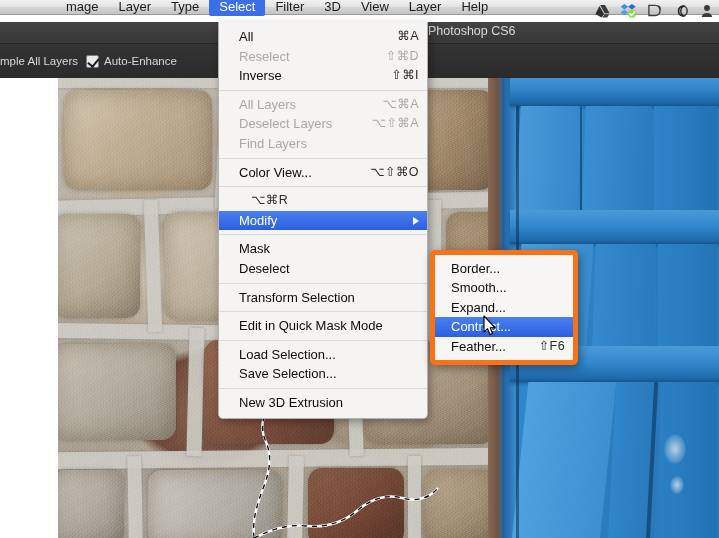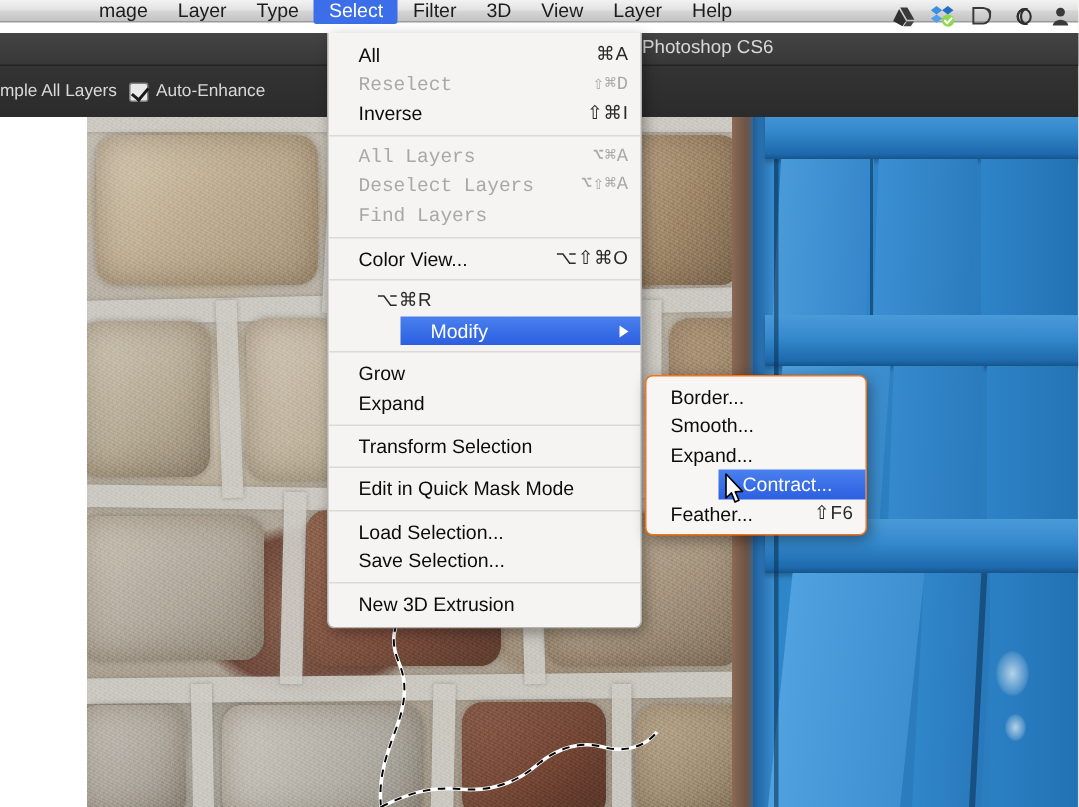--- a/index.html
+++ b/index.html
@@ -114,36 +114,36 @@
     box-shadow: 2px 3px 9px rgba(0,0,0,.35);
     padding: 5px 0 5px 0;
     font-size: 13px; color: #0c0c0c;
   }
   .mi {
     position: relative; height: 19.6px; line-height: 19.6px;
     padding: 0 8px 0 20px; display: flex; align-items: center; white-space: nowrap;
   }
   .mi .lbl { flex: 1; }
   .mi .key { color: #2a2a2a; font-size: 12.5px; letter-spacing: .4px; padding-left: 12px; }
-  .mi.dis { color: #aaa8a4; font-family: Liberation Mono, monospace; }
+  .mi.dis { color: #aaa8a4; }
   .mi.dis .key { color: #aaa8a4; }
-  .mi.hl { background: linear-gradient(to bottom,#4a80ef 0%, #2c5fe0 100%); color: #fff; margin-left: 48px; }
+  .mi.hl { background: linear-gradient(to bottom,#4a80ef 0%, #2c5fe0 100%); color: #fff; }
   .mi.hl .key { color: #fff; }
   .sep { height: 1px; background: #dcdad6; margin: 4px 0; }
   .arrow-r {
     width: 0; height: 0; border-left: 6px solid currentColor;
     border-top: 4.5px solid transparent; border-bottom: 4.5px solid transparent;
     margin-left: 6px;
   }
 
   
   .submenu {
     position: absolute; left: 430px; top: 250px; width: 148px;
     background: #f7f6f4;
-    border: 1px solid #f97316; border-radius: 5px;
+    border: 5px solid #f97316; border-radius: 5px;
     box-shadow: 2px 3px 10px rgba(0,0,0,.4);
     padding: 4px 0; font-size: 13px; color: #0c0c0c;
   }
   .submenu .mi { padding: 0 8px 0 16px; height: 19.4px; line-height: 19.4px; }
 
   
   .cursor { position: absolute; left: 483px; top: 315px; width: 14px; height: 21px; }
 </style>
 </head>
 <body>
@@ -329,24 +329,24 @@
       <span class="key">⌥⌘R</span>
     </div>
     <div class="mi hl">
       <span class="lbl">Modify</span>
       <span class="arrow-r"></span>
     </div>
 
     <div class="sep"></div>
 
     <div class="mi">
-      <span class="lbl">Grow</span>
-    </div>
-    <div class="mi">
-      <span class="lbl">Expand</span>
+      <span class="lbl">Mask</span>
+    </div>
+    <div class="mi">
+      <span class="lbl">Deselect</span>
     </div>
 
     <div class="sep"></div>
 
     <div class="mi">
       <span class="lbl">Transform Selection</span>
     </div>
 
     <div class="sep"></div>
 

